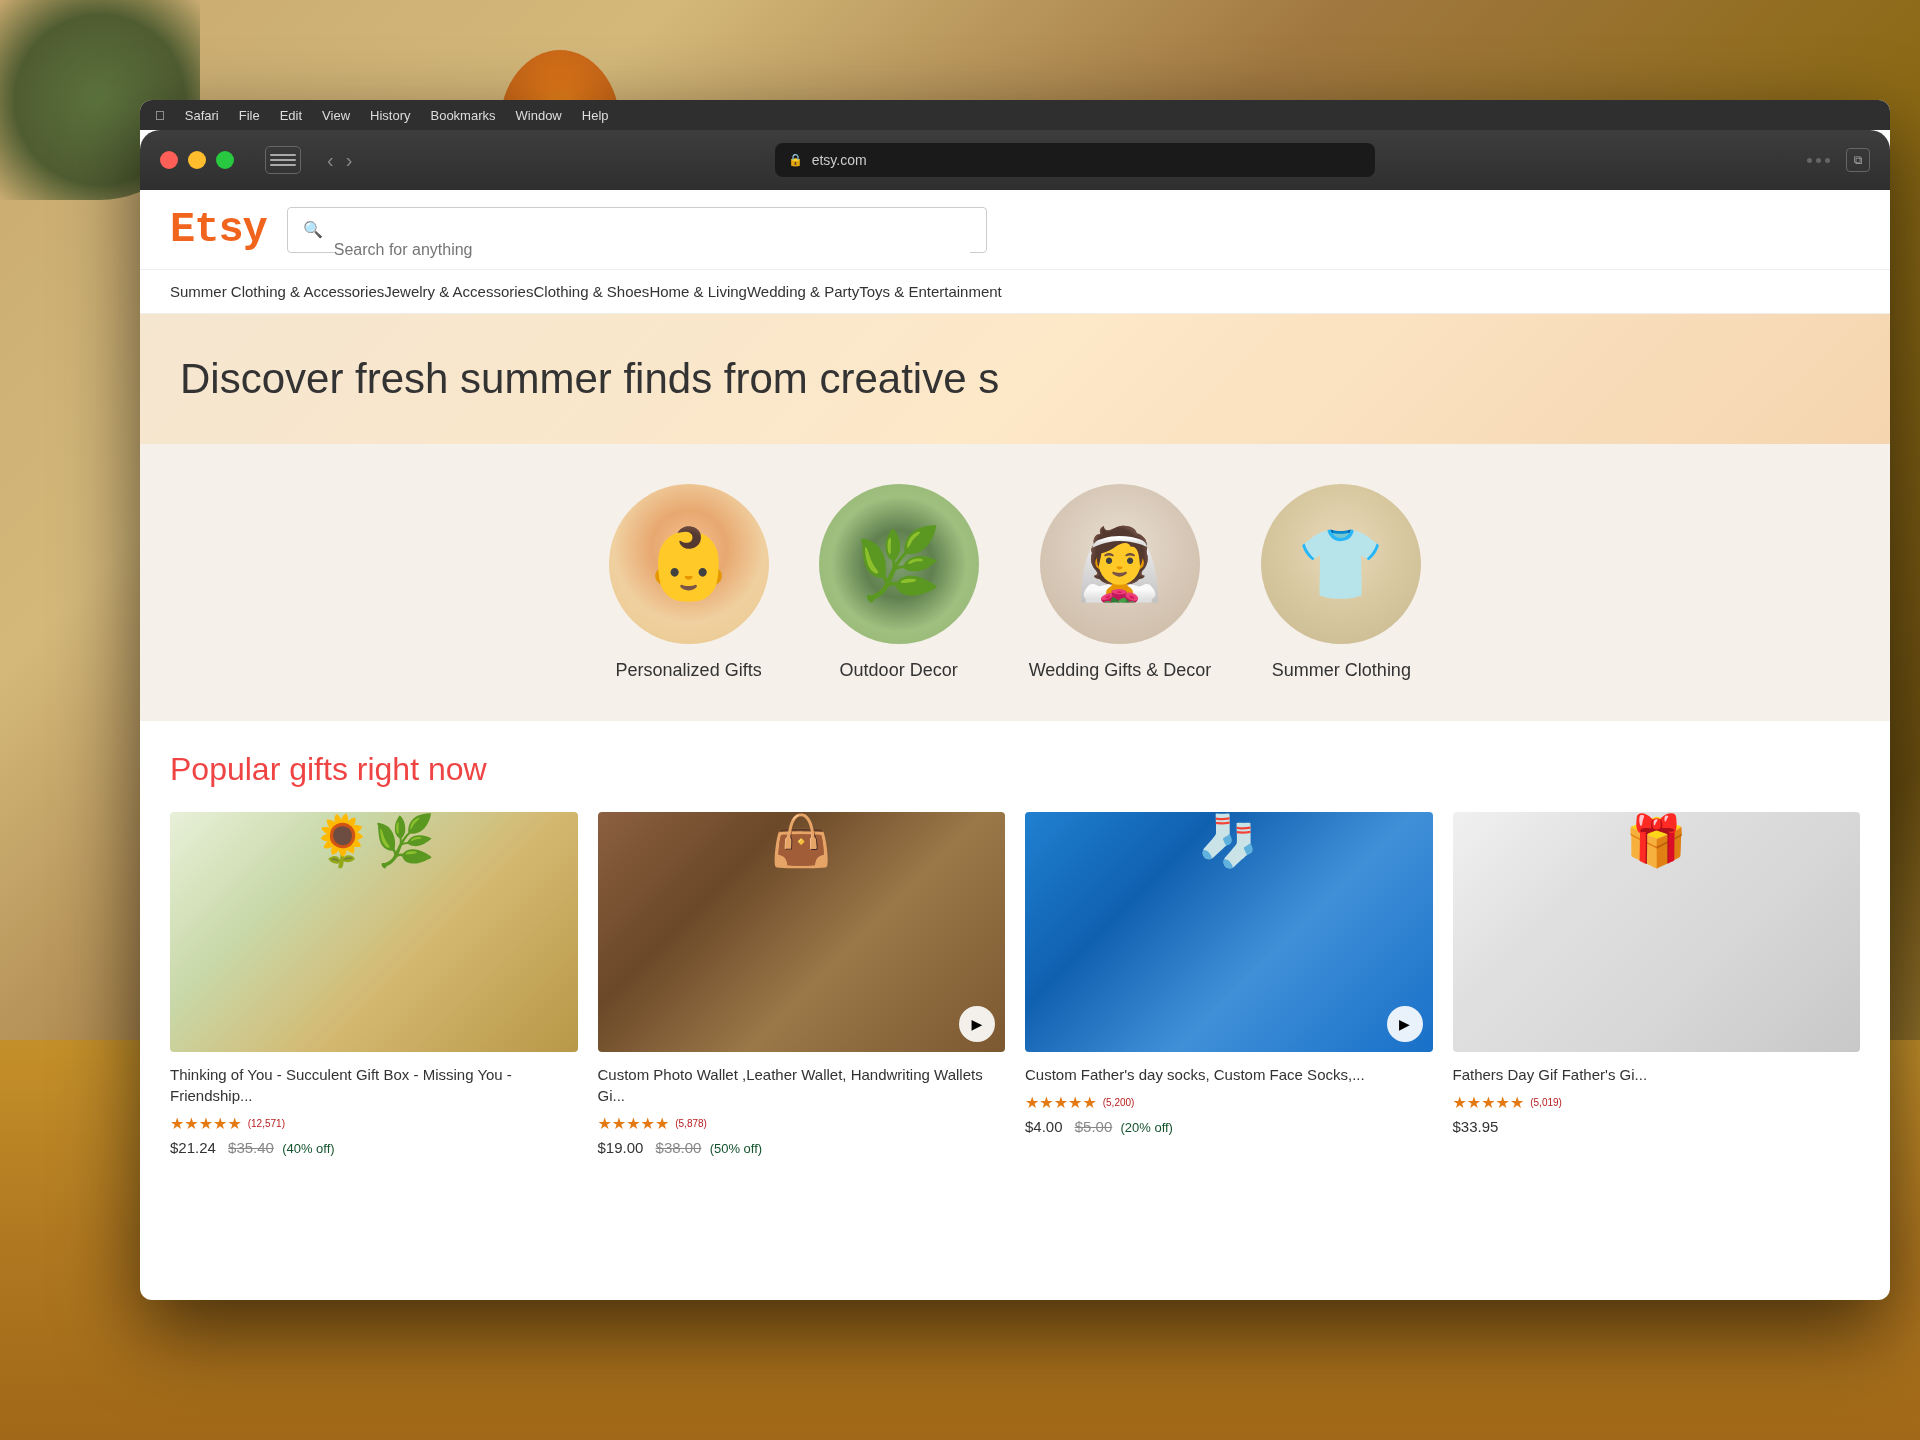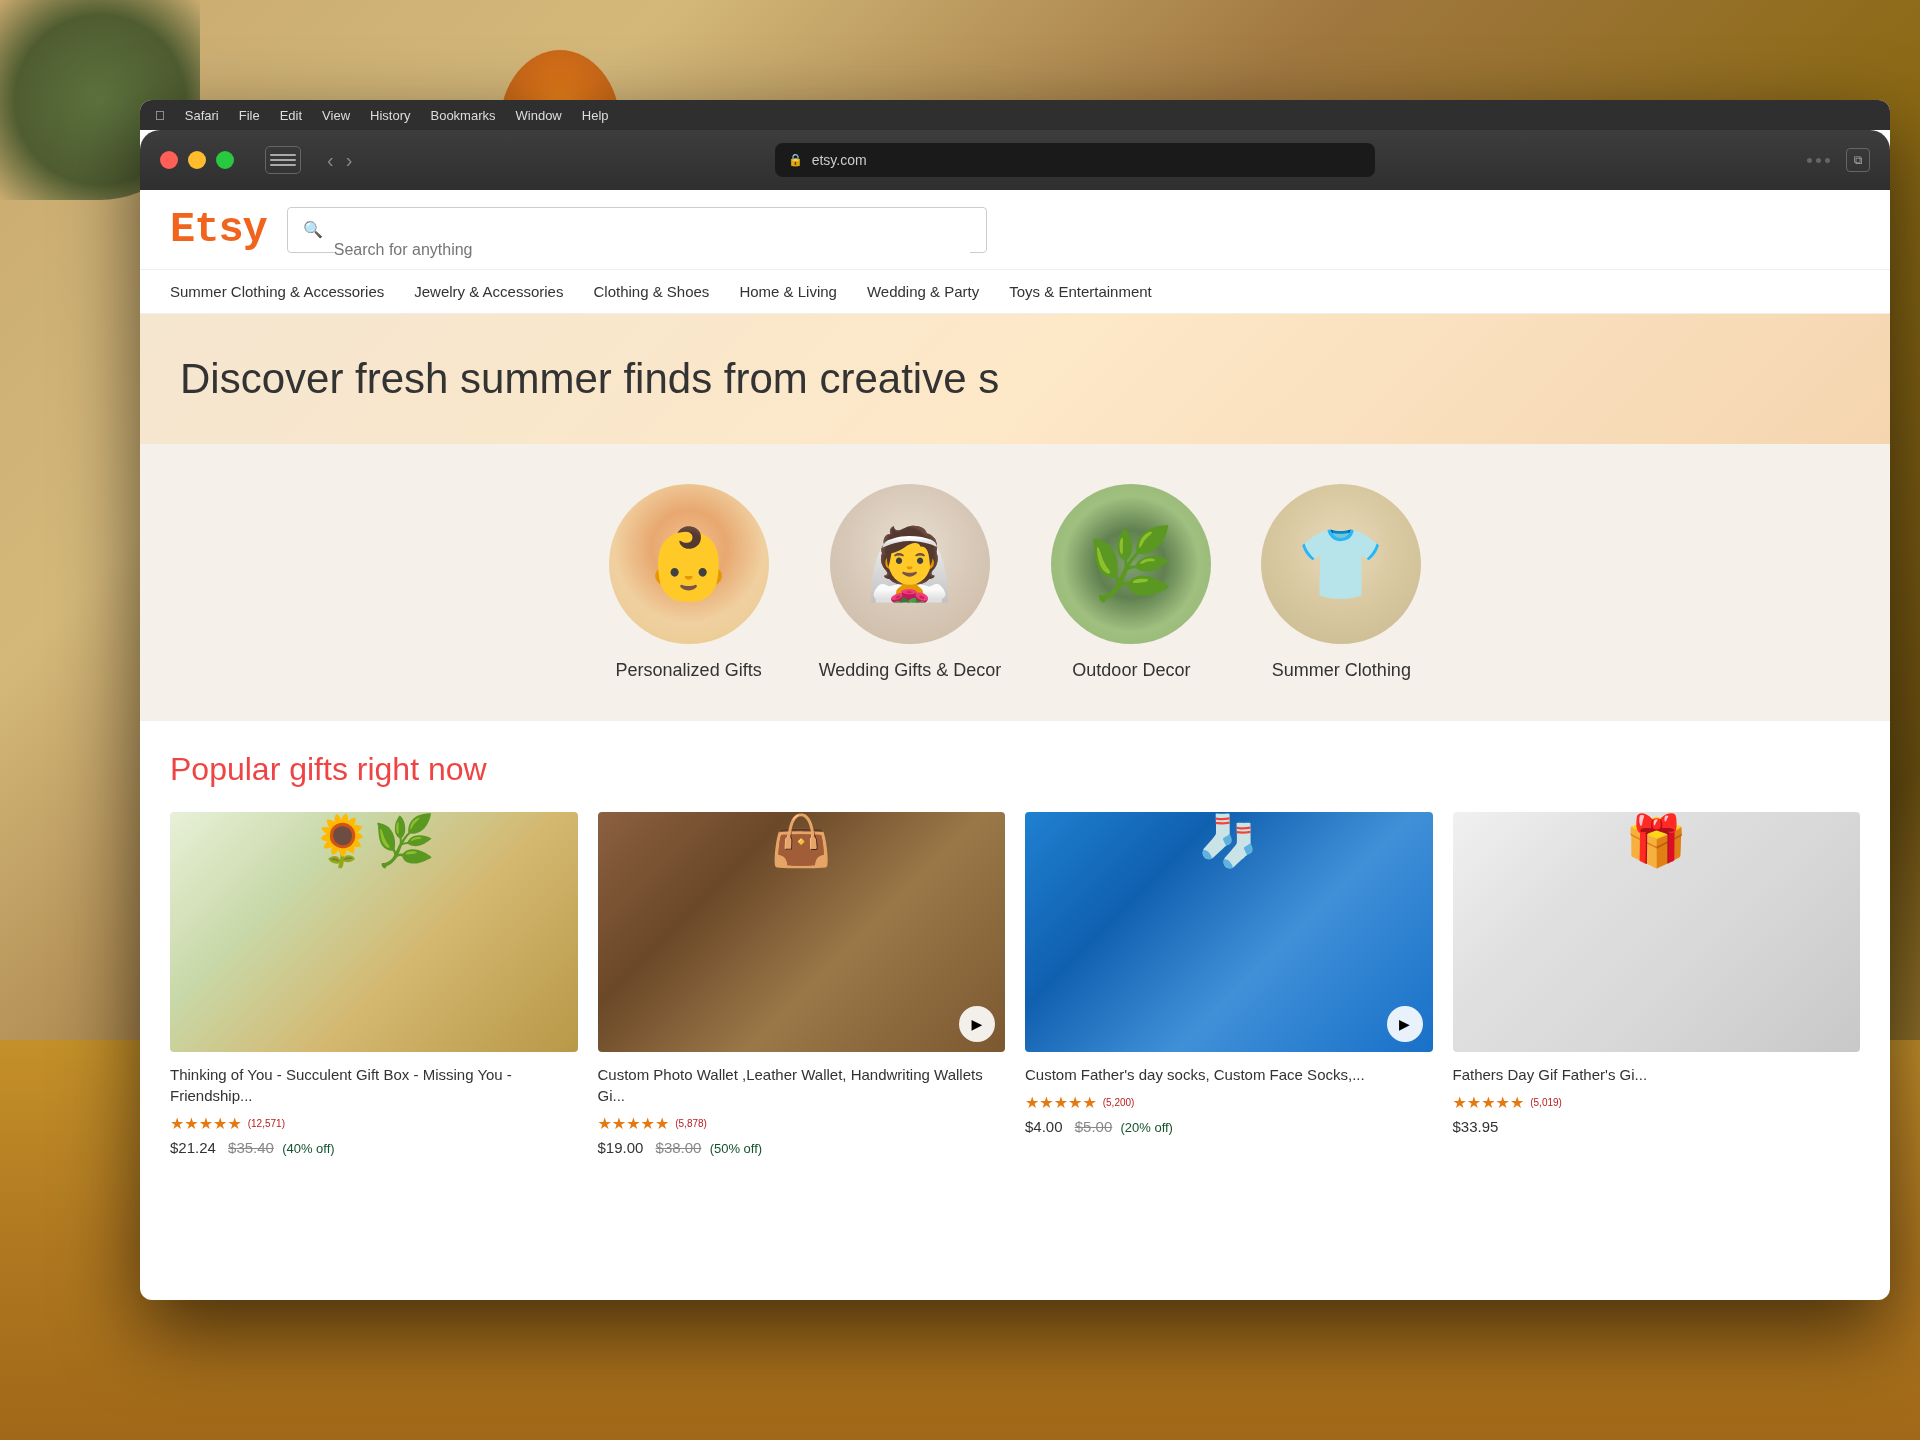--- a/index.html
+++ b/index.html
@@ -175,21 +175,20 @@
     }
 
     
     .nav-links {
       width: 100%;
       height: 44px;
       background: white;
       display: flex;
       align-items: center;
       padding: 0 30px;
-      gap: 30px;
       border-bottom: 1px solid #eee;
     }
 
     .nav-link {
       color: #333;
       font-size: 15px;
       text-decoration: none;
       white-space: nowrap;
     }
 
@@ -581,27 +580,27 @@
 
       <div class="categories-section">
         <div class="categories-grid">
 
           <div class="category-item">
             <div class="category-circle circle-personalized"></div>
             <span class="category-label">Personalized Gifts</span>
           </div>
 
           <div class="category-item">
+            <div class="category-circle circle-outdoor"></div>
+            <span class="category-label">Outdoor Decor</span>
+          </div>
+
+          <div class="category-item">
             <div class="category-circle circle-wedding"></div>
             <span class="category-label">Wedding Gifts &amp; Decor</span>
-          </div>
-
-          <div class="category-item">
-            <div class="category-circle circle-outdoor"></div>
-            <span class="category-label">Outdoor Decor</span>
           </div>
 
           <div class="category-item">
             <div class="category-circle circle-summer"></div>
             <span class="category-label">Summer Clothing</span>
           </div>
 
         </div>
       </div>
 

